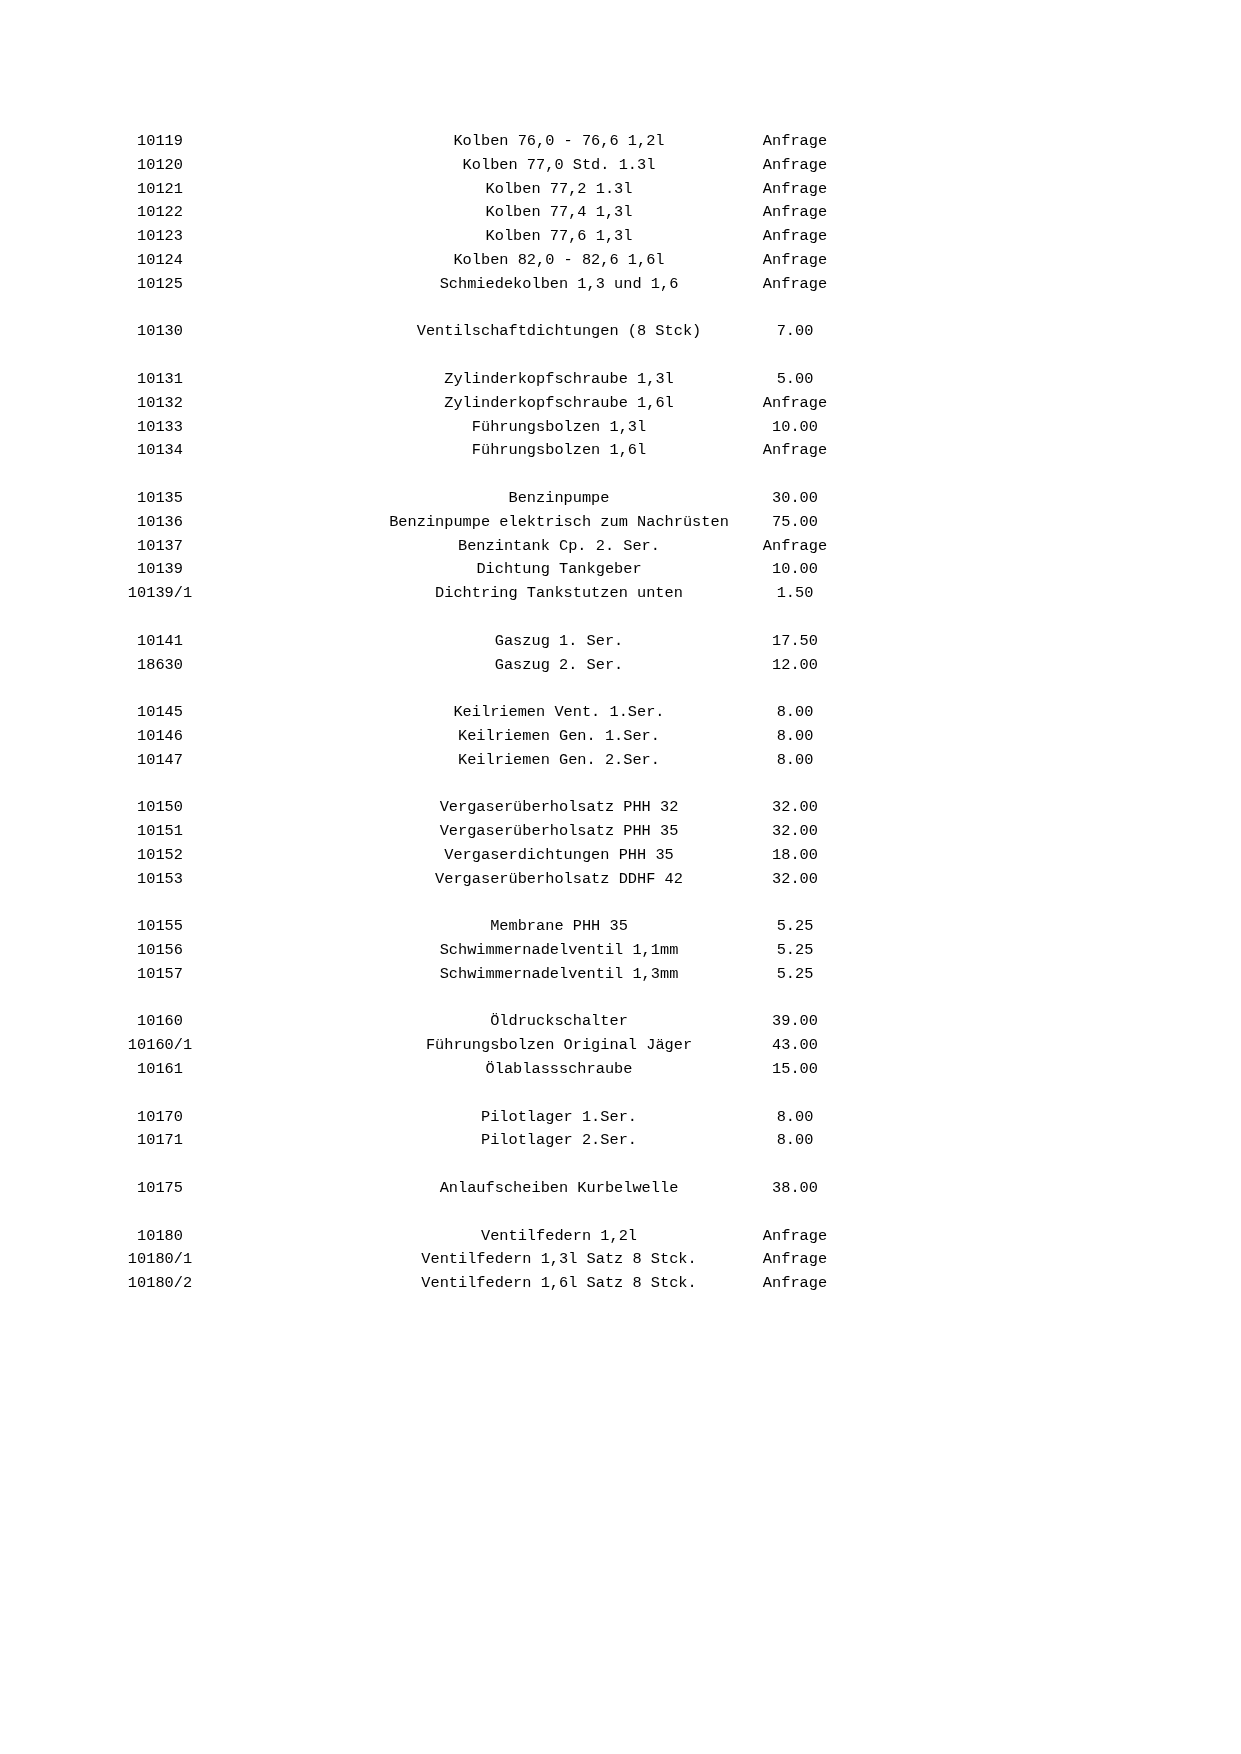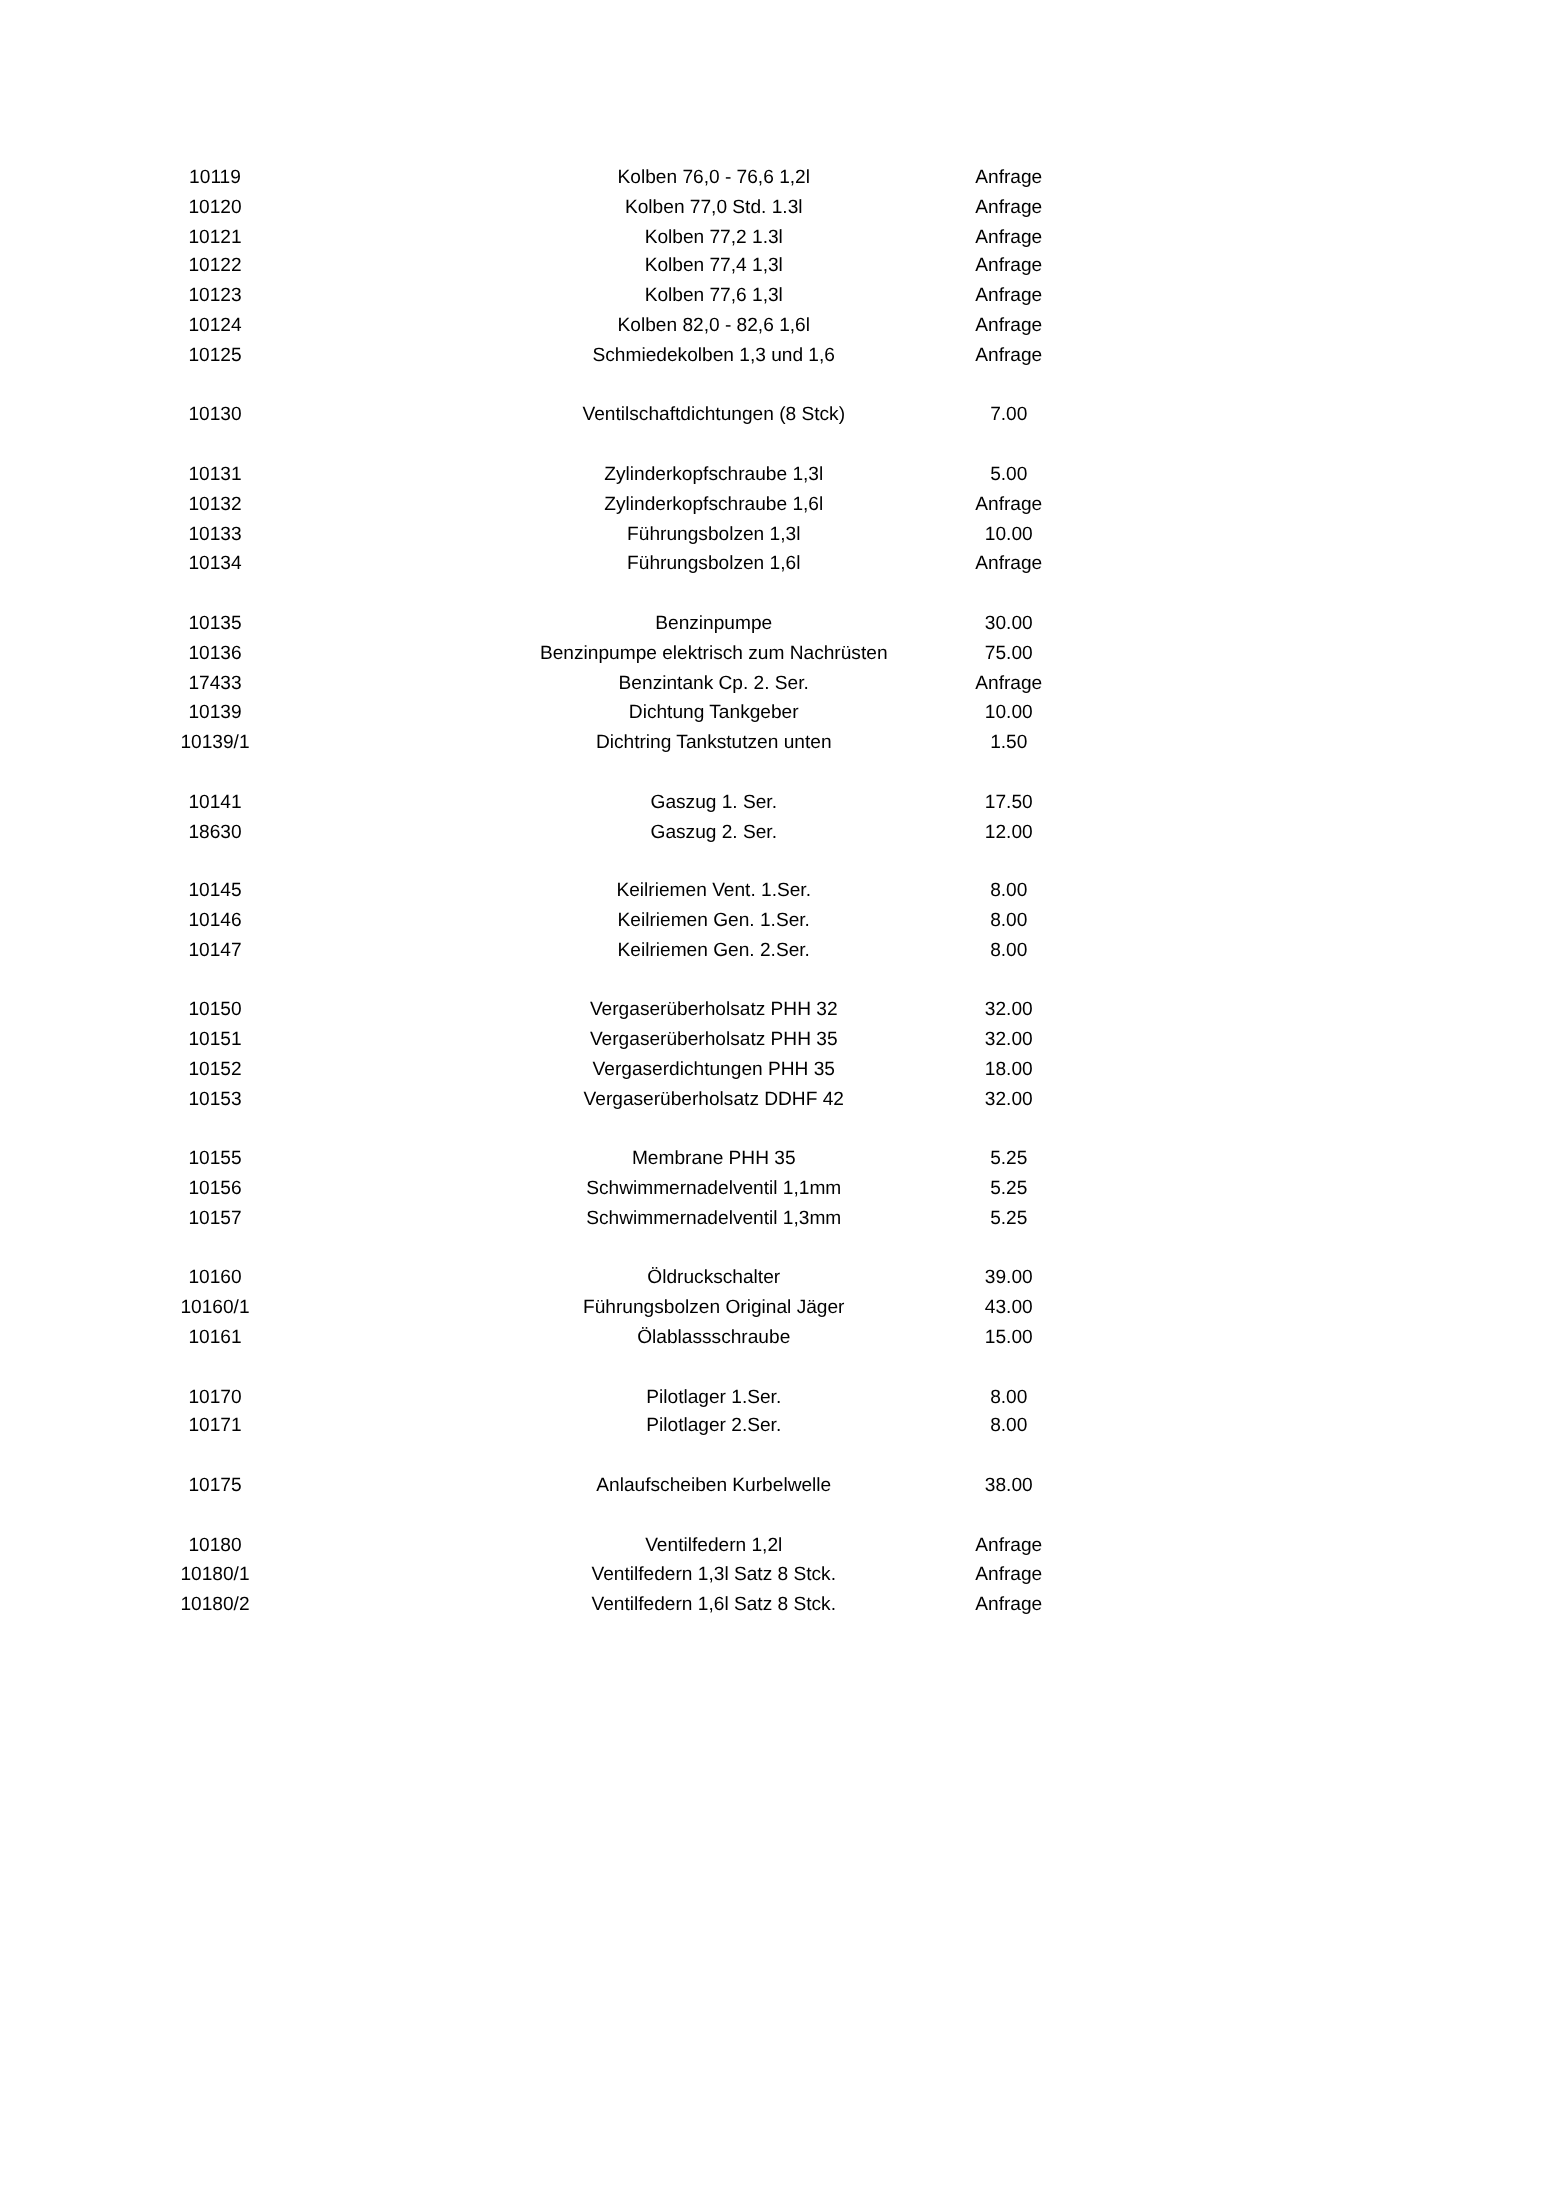--- a/index.html
+++ b/index.html
@@ -13,21 +13,22 @@
     font-family: "Liberation Sans", sans-serif;
     color: #000000;
     -webkit-font-smoothing: antialiased;
   }
   .page {
     position: relative;
     width: 1241px;
     height: 1754px;
     background: #ffffff;
     box-sizing: border-box;
-    padding: 130px 0 0 16px;
+    padding: 130px 0 0 4px;
+    font-family: Liberation Mono, monospace;
   }
   .price-list {
     width: 100%;
     border-collapse: collapse;
     table-layout: fixed;
   }
   .price-list tr.item-row {
     height: 23.8px;
   }
   .price-list tr.spacer-row {
@@ -192,21 +193,21 @@
         <tr class="item-row">
           <td></td>
           <td class="artno">10136</td>
           <td></td>
           <td class="desc">Benzinpumpe elektrisch zum Nachrüsten</td>
           <td class="price">75.00</td>
           <td></td>
         </tr>
         <tr class="item-row">
           <td></td>
-          <td class="artno">17433</td>
+          <td class="artno">10137</td>
           <td></td>
           <td class="desc">Benzintank Cp. 2. Ser.</td>
           <td class="price">Anfrage</td>
           <td></td>
         </tr>
         <tr class="item-row">
           <td></td>
           <td class="artno">10139</td>
           <td></td>
           <td class="desc">Dichtung Tankgeber</td>

